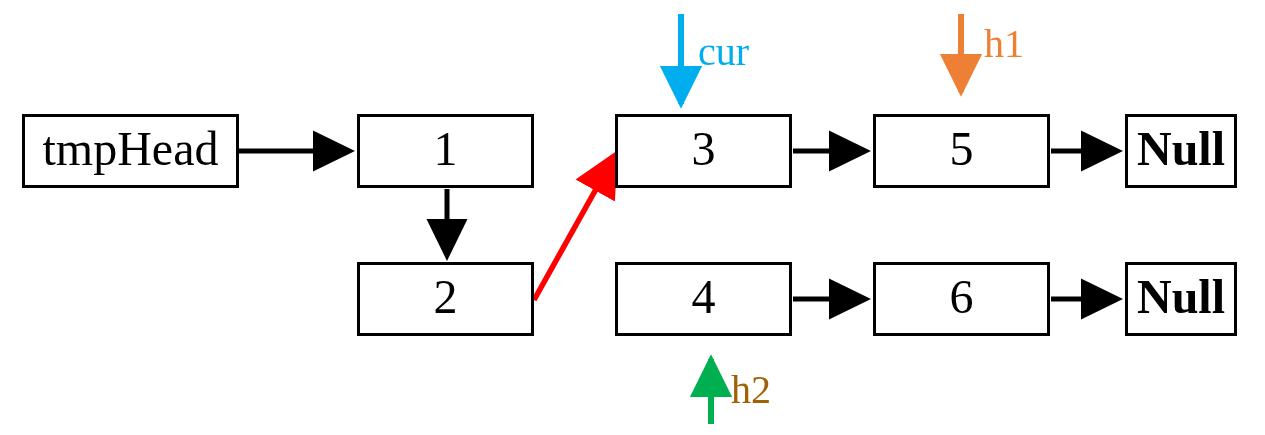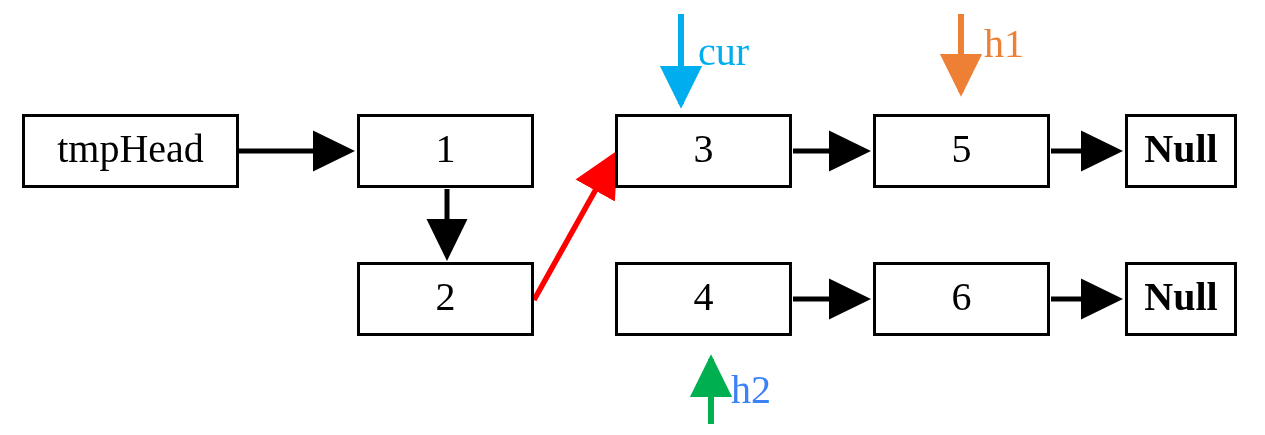--- a/index.html
+++ b/index.html
@@ -25,21 +25,21 @@
     height: 435px;
   }
   .node-box {
     position: absolute;
     box-sizing: border-box;
     border: 3px solid #000000;
     background: #ffffff;
     display: flex;
     align-items: center;
     justify-content: center;
-    font-size: 40px;
+    font-size: 48px;
     line-height: 1;
     color: #000000;
     font-family: "Liberation Serif", "DejaVu Serif", serif;
   }
   .node-box.wide { width: 217px; }
   .node-box.std  { width: 177px; }
   .node-box.null { width: 112px; font-weight: bold; }
   .node-box .lbl {
     display: block;
     padding-bottom: 4px;
@@ -130,15 +130,15 @@
   </div>
 
   <div class="node-box null" style="left:1125px; top:262px; height:74px;">
     <span class="lbl">Null</span>
   </div>
 
   <div class="ptr-label" style="left:698px; top:32px; color:#00AEEF;">cur</div>
 
   <div class="ptr-label" style="left:984px; top:24px; color:#ED8035;">h1</div>
 
-  <div class="ptr-label" style="left:731px; top:370px; color:#3b82f6;">h2</div>
+  <div class="ptr-label" style="left:731px; top:370px; color:#a16207;">h2</div>
 
 </div>
 
 </body></html>

